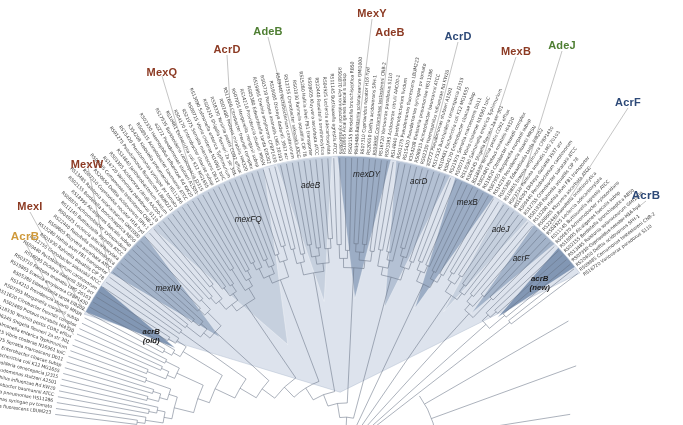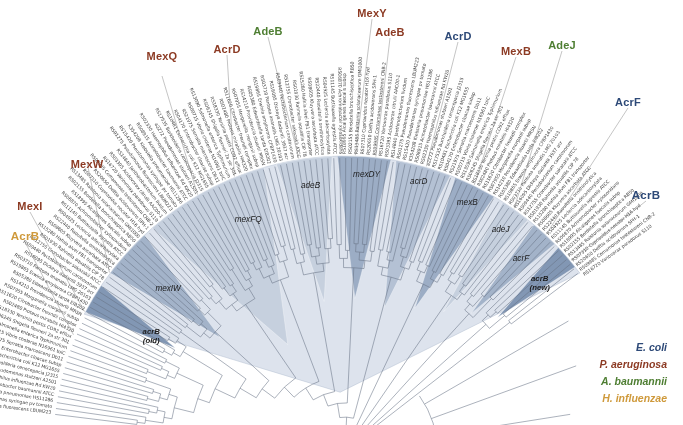--- a/index.html
+++ b/index.html
@@ -534,26 +534,20 @@
       <line x1="646" y1="201" x2="570.9831107200985" y2="260.3776551424709" stroke="#8a8a8a" stroke-width="0.5"></line>
     </svg>
   <div id="outer-labels">
       <div class="outer-label" style="left: 372px; top: 13px; color: rgb(140, 58, 35);">MexY</div>
       <div class="outer-label" style="left: 390px; top: 32px; color: rgb(140, 58, 35);">AdeB</div>
       <div class="outer-label" style="left: 458px; top: 36px; color: rgb(46, 74, 120);">AcrD</div>
       <div class="outer-label" style="left: 516px; top: 51px; color: rgb(140, 58, 35);">MexB</div>
       <div class="outer-label" style="left: 562px; top: 45px; color: rgb(78, 126, 50);">AdeJ</div>
       <div class="outer-label" style="left: 268px; top: 31px; color: rgb(78, 126, 50);">AdeB</div>
       <div class="outer-label" style="left: 227px; top: 49px; color: rgb(140, 58, 35);">AcrD</div>
-      <div class="outer-label" style="left: 162px; top: 56px; color: rgb(140, 58, 35);">MexQ</div>
+      <div class="outer-label" style="left: 162px; top: 72px; color: rgb(140, 58, 35);">MexQ</div>
       <div class="outer-label" style="left: 87px; top: 164px; color: rgb(140, 58, 35);">MexW</div>
       <div class="outer-label" style="left: 30px; top: 206px; color: rgb(140, 58, 35); text-align: right;">MexI</div>
       <div class="outer-label bold" style="left: 25px; top: 236px; color: rgb(207, 154, 60);">AcrB</div>
       <div class="outer-label" style="left: 628px; top: 102px; color: rgb(46, 74, 120);">AcrF</div>
       <div class="outer-label bold" style="left: 646px; top: 195px; color: rgb(46, 74, 120);">AcrB</div>
     </div>
-  <div id="legend">
-      <div class="legend-item" style="color: rgb(46, 74, 120);">E. coli</div>
-      <div class="legend-item" style="color: rgb(140, 58, 35);">P. aeruginosa</div>
-      <div class="legend-item" style="color: rgb(78, 126, 50);">A. baumannii</div>
-      <div class="legend-item" style="color: rgb(207, 154, 60);">H. influenzae</div>
-    </div>
 </div>
 
 </body></html>

